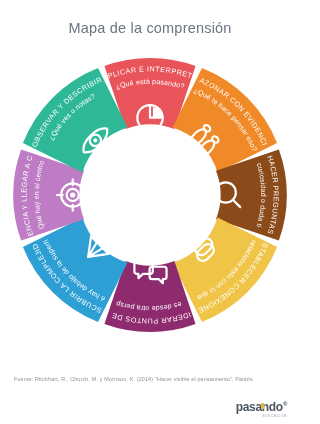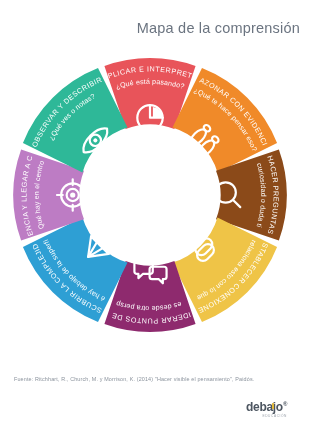--- a/index.html
+++ b/index.html
@@ -6,21 +6,21 @@
   body{
     width:300px;height:424px;
     background:#ffffff;
     font-family:"Liberation Sans", sans-serif;
     overflow:hidden;
     position:relative;
   }
   #page-title{
     position:absolute;
     top:20px;left:0;width:300px;
-    text-align:right;
+    text-align:center;
     font-size:14.5px;
     font-weight:400;
     color:#6b7480;
     letter-spacing:.2px;
   }
   #wheel-wrap{
     position:absolute;
     left:12px; top:57px;
     width:276px;height:276px;
   }
@@ -241,16 +241,16 @@
         <circle class="seg-icon-solid" cx="0" cy="0" r="1.5"></circle>
       </g>
     </g>
   </svg>
 </div>
 
 <div id="footer-source">Fuente: Ritchhart, R., Church, M. y Morrison, K. (2014) "Hacer visible el pensamiento", Paidós.</div>
 
 <div id="brand-logo">
   <span id="brand-name">
-    <span>debajo</span><span class="dotbar"></span><span id="brand-tm">®</span>
+    <span>pasando</span><span class="dotbar"></span><span id="brand-tm">®</span>
   </span>
   <span id="brand-sub">educación</span>
 </div>
 
 </body></html>

